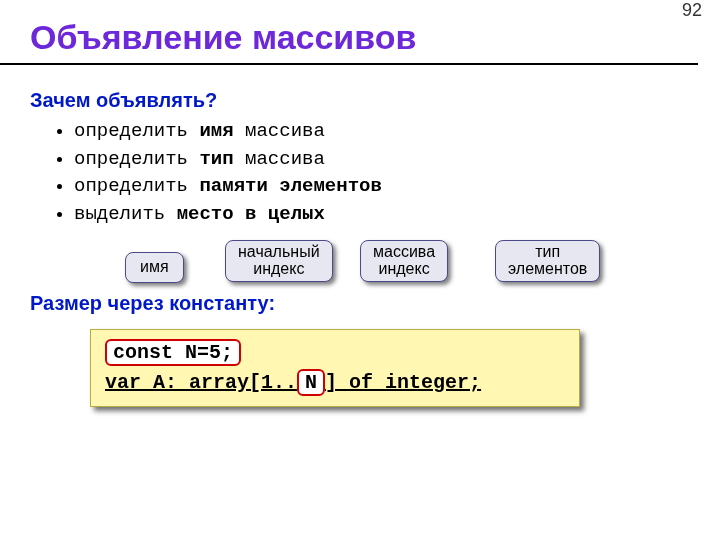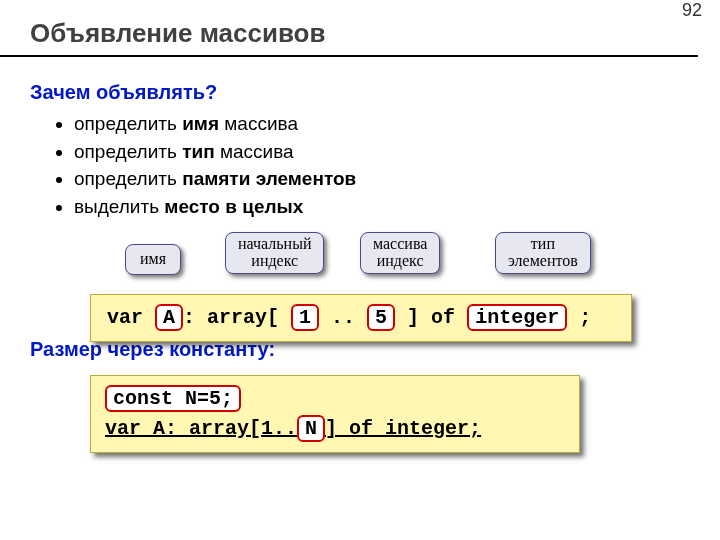--- a/index.html
+++ b/index.html
@@ -13,62 +13,62 @@
     color: #000;
   }
   .page-number {
     position: absolute;
     top: 0;
     right: 18px;
     font-size: 18px;
     color: #333;
   }
   .title {
-    font-size: 26px;
+    font-size: 34px;
     font-weight: bold;
-    color: #404040;
+    color: #6d28d9;
     padding: 18px 0 6px 30px;
     border-bottom: 2px solid #000;
     margin: 0 22px 24px 0;
   }
   .section {
     padding: 0 0 0 30px;
   }
   .subhead {
     color: #0018c8;
     font-weight: bold;
     font-size: 20px;
     margin: 16px 0 6px 0;
   }
   ul.bullets {
     margin: 0 0 10px 0;
     padding-left: 44px;
     font-size: 19px;
     line-height: 1.45;
+    font-family: Liberation Mono, monospace;
   }
   ul.bullets li { list-style: disc; }
   .bold { font-weight: bold; }
 
   
   .labels-row {
     position: relative;
     height: 58px;
     margin-top: 2px;
   }
   .pill {
     position: absolute;
     background: #e7e7f1;
     border: 1px solid #4a4a8a;
     border-radius: 8px;
     padding: 6px 14px;
     font-size: 16px;
     text-align: center;
     box-shadow: 3px 3px 4px rgba(0,0,0,0.5);
     line-height: 1.05;
-    font-family: Liberation Serif, serif;
   }
   .pill.two { padding: 3px 12px; }
 
   
   .codeblock {
     background: #fff7b2;
     border: 1px solid #b9ad3c;
     box-shadow: 4px 4px 5px rgba(0,0,0,0.55);
     font-family: "Courier New", monospace;
     font-weight: bold;
@@ -128,25 +128,20 @@
     <div class="pill two" style="left:330px; top:2px;">
       <span>массива</span><br>
       <span>индекс</span>
     </div>
     <div class="pill two" style="left:465px; top:2px;">
       <span>тип</span><br>
       <span>элементов</span>
     </div>
   </div>
 
-  <div class="code1-wrap">
-    <div class="codeblock" style="margin-left:60px; width:510px; padding-left:16px;">
-      <span>var </span><span class="hl">A</span><span>: array[</span> <span class="hl">1</span><span> .. </span><span class="hl">5</span><span> ] of </span> <span class="hl">integer</span><span> ;</span>
-    </div>
-  </div>
 
   <div class="subhead overlap">Размер через константу:</div>
 
   <div class="codeblock" style="margin-left:60px; width:460px; margin-top:14px;text-decoration:underline;">
     <span class="hl">const N=5;</span><br>
     <span>var A: array[1..</span><span class="hl">N</span><span>] of integer;</span>
   </div>
 </div>
 
 </body></html>

